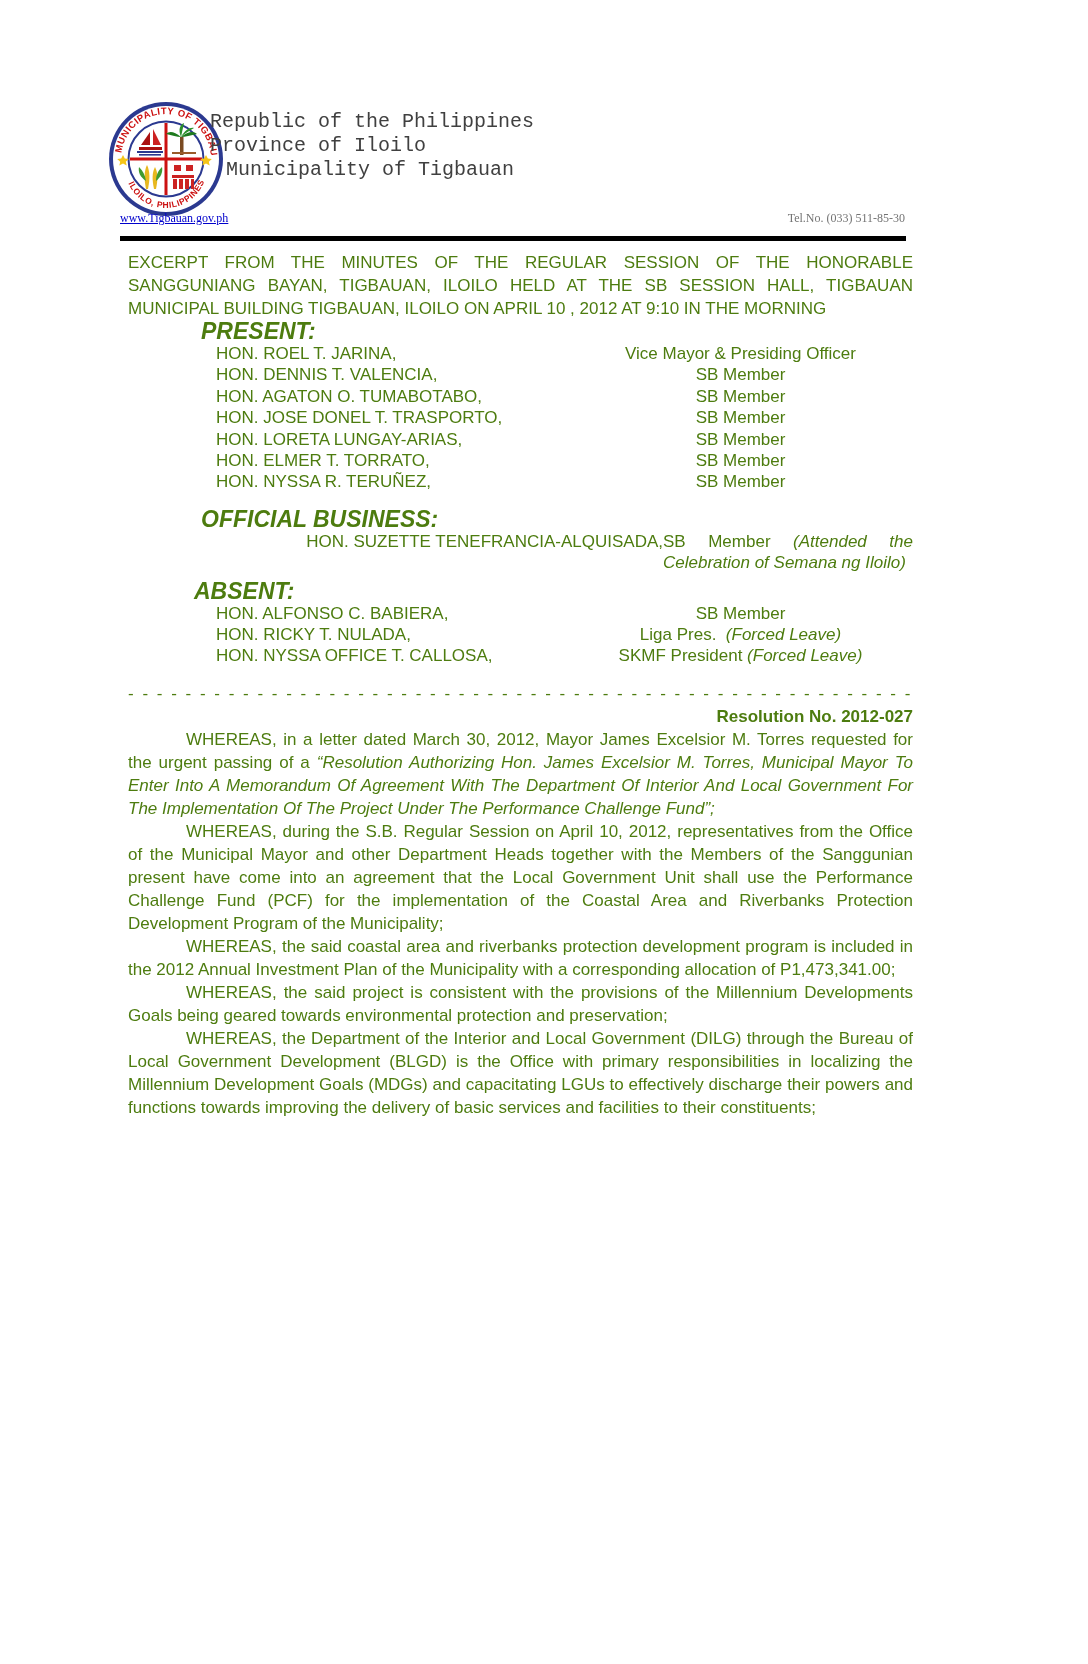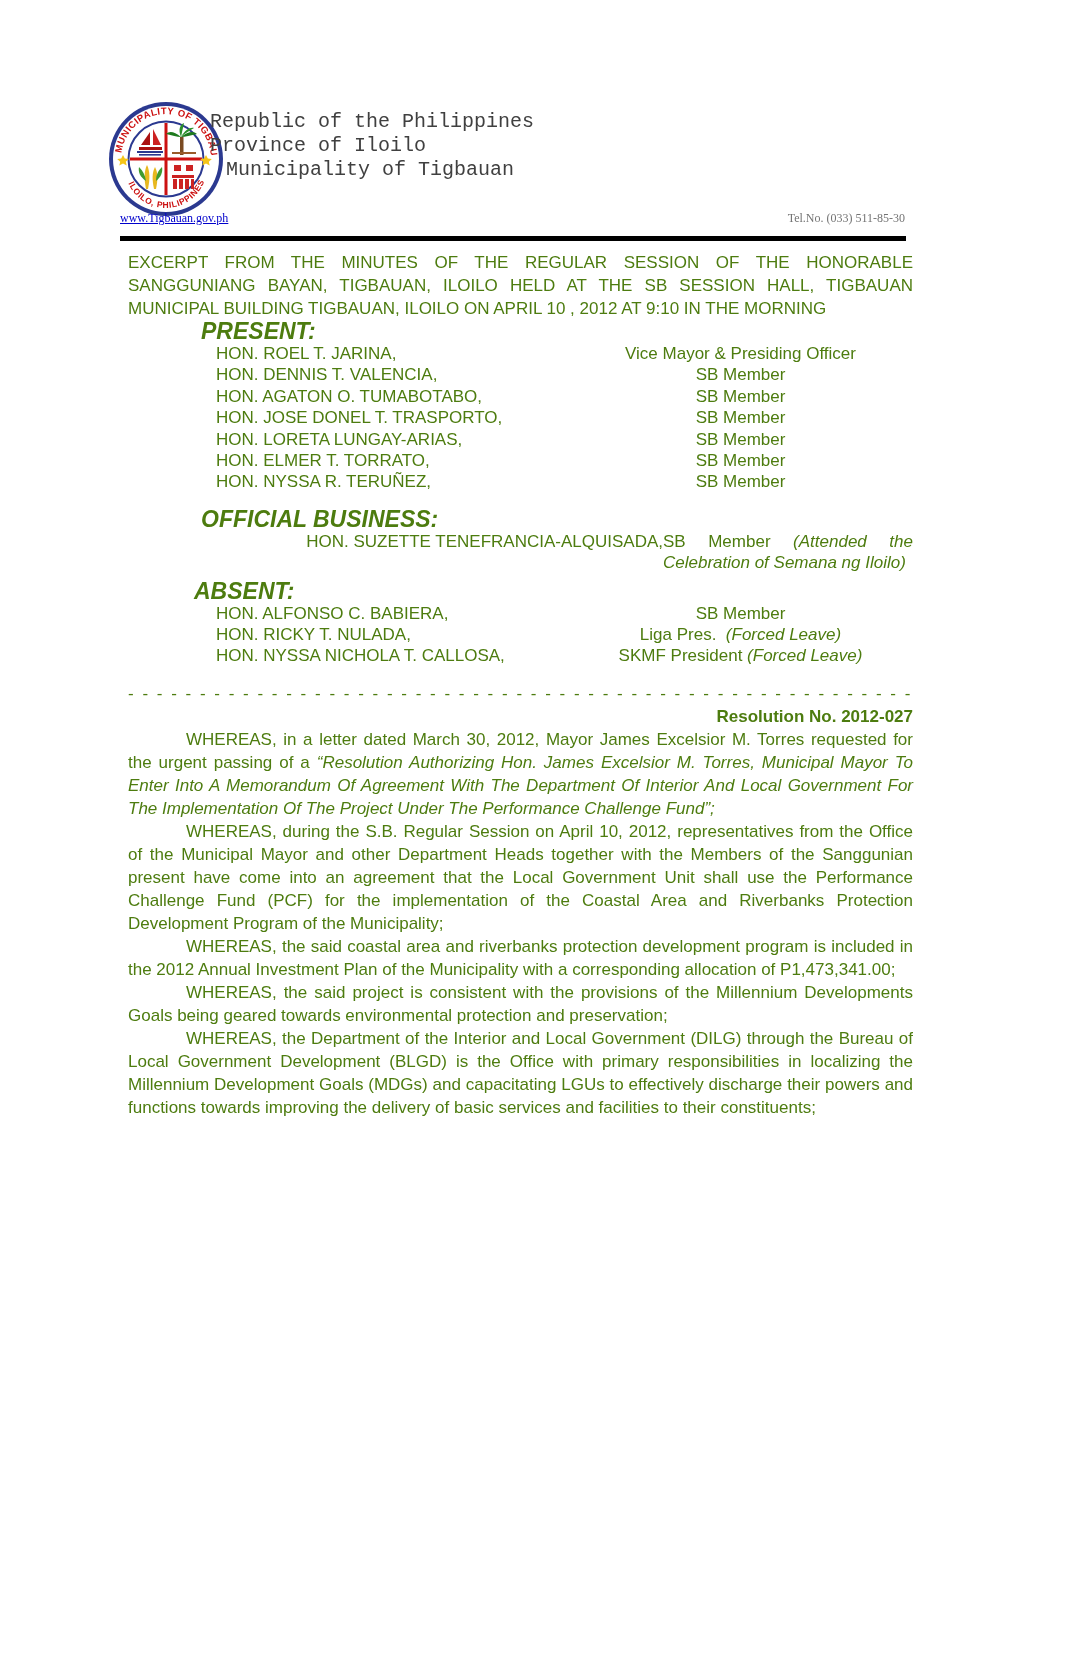--- a/index.html
+++ b/index.html
@@ -166,21 +166,21 @@
     <div class="roster">
       <div class="row">
         <span class="name">HON. ALFONSO C. BABIERA,</span>
         <span class="role"><span>SB Member</span> <span class="note-italic"></span></span>
       </div>
       <div class="row">
         <span class="name">HON. RICKY T. NULADA,</span>
         <span class="role"><span>Liga Pres.</span>&nbsp; <span class="note-italic">(Forced Leave)</span></span>
       </div>
       <div class="row">
-        <span class="name">HON. NYSSA NICHOLA T. CALLOSA,</span>
+        <span class="name">HON. NYSSA OFFICE T. CALLOSA,</span>
         <span class="role"><span>SKMF President</span> <span class="note-italic">(Forced Leave)</span></span>
       </div>
     </div>
 
     <div class="separator">- - - - - - - - - - - - - - - - - - - - - - - - - - - - - - - - - - - - - - - - - - - - - - - - - - - - - - - - - - - - - - - - - -</div>
 
     <p class="res-number">Resolution No. 2012-027</p>
 
 
     <p class="justify whereas"><span>WHEREAS, in a letter dated March 30, 2012, Mayor James Excelsior M. Torres requested for the urgent passing of a </span><span class="q">“Resolution Authorizing Hon. James Excelsior M. Torres, Municipal Mayor To Enter Into A Memorandum Of Agreement With The Department Of Interior And Local Government For The Implementation Of The Project Under The Performance Challenge Fund”;</span></p>

